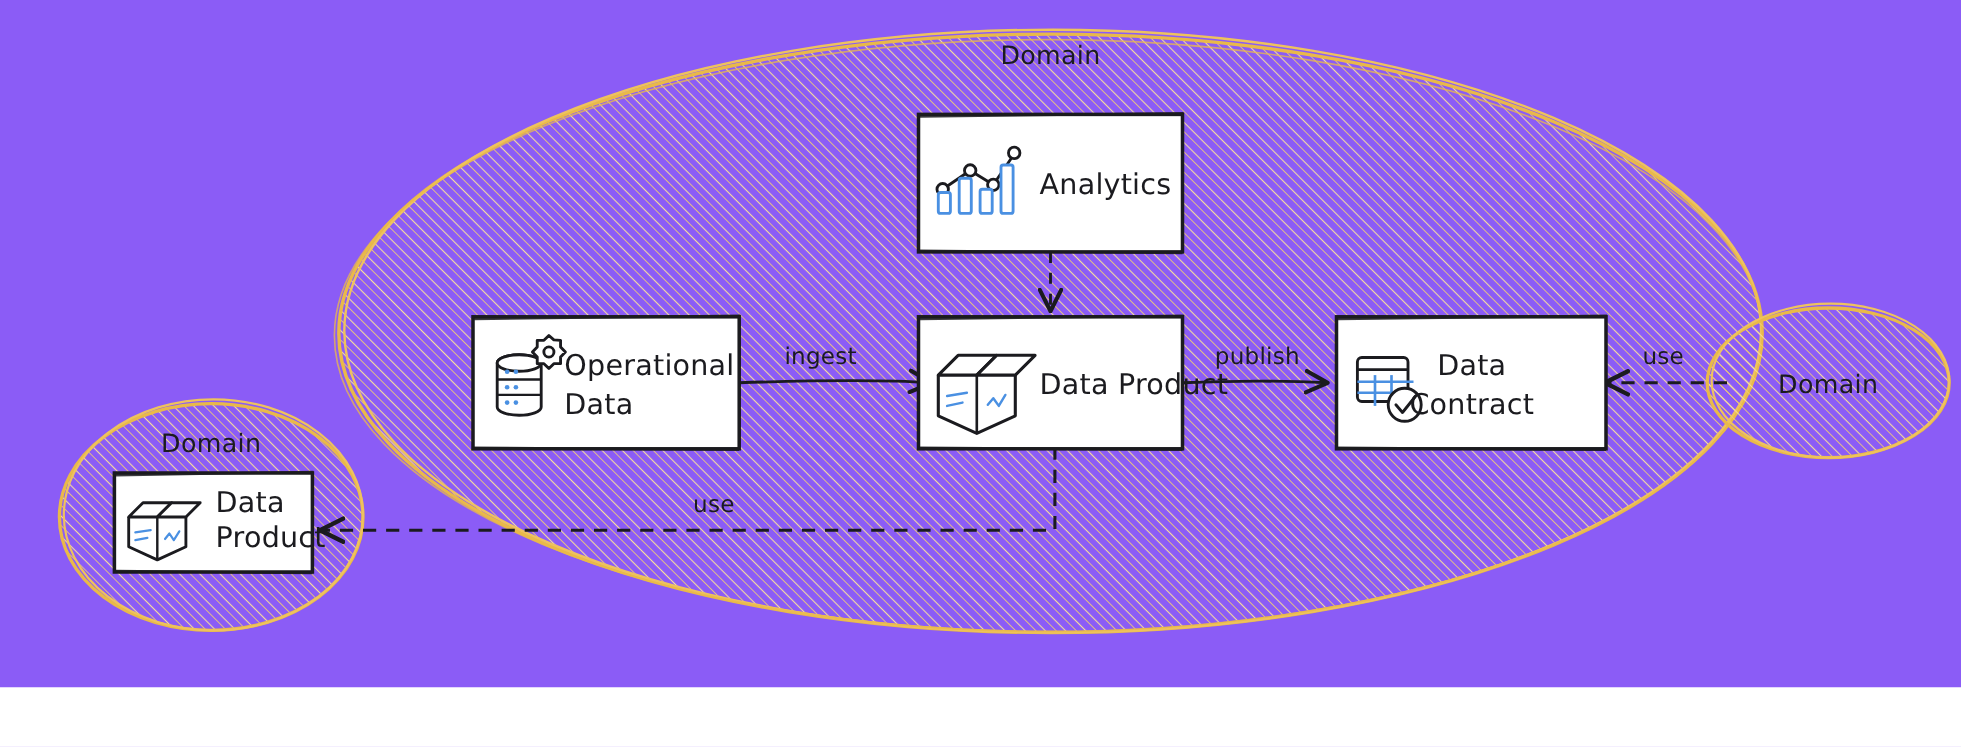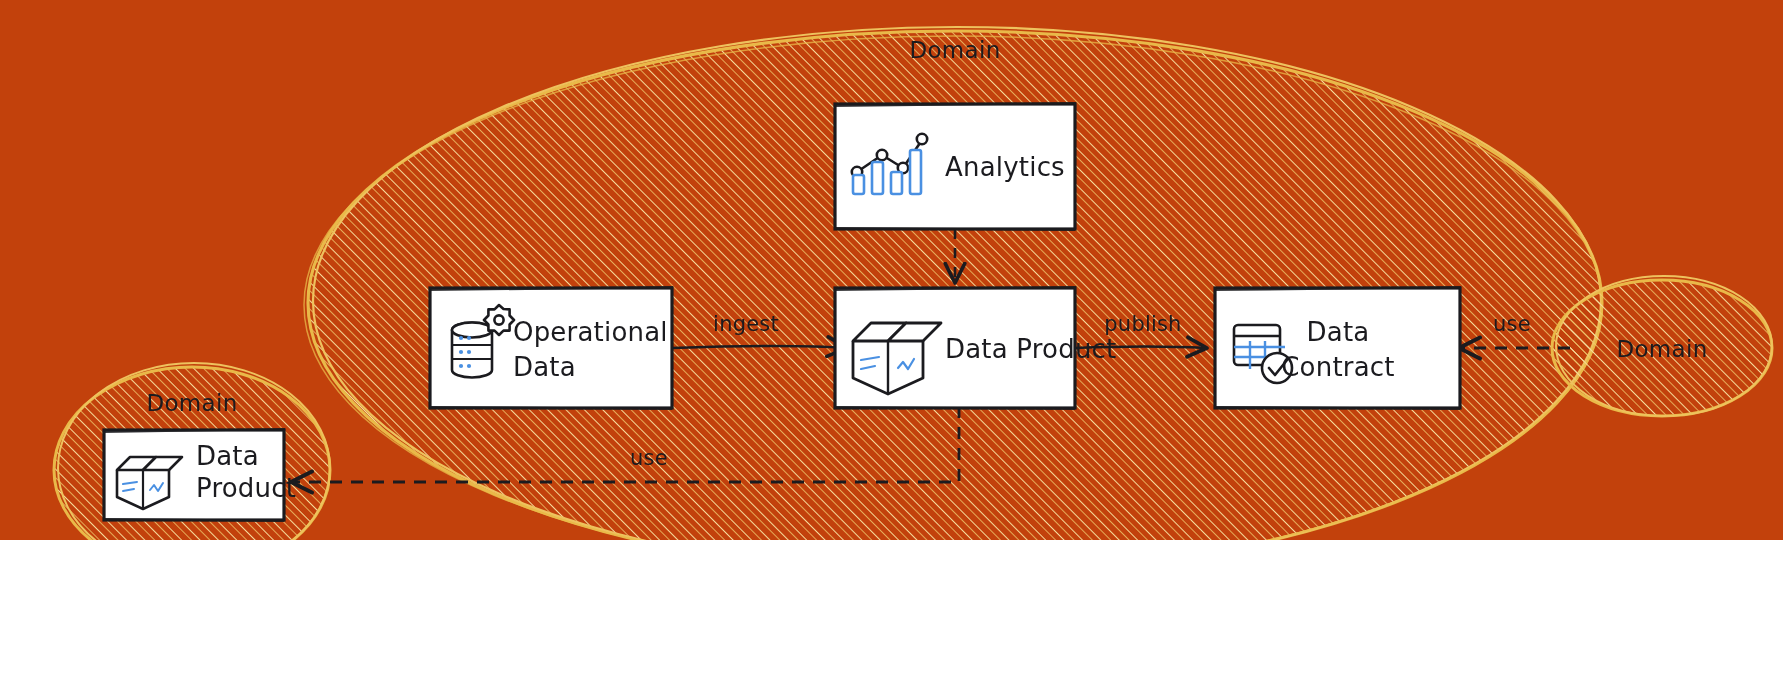--- a/index.html
+++ b/index.html
@@ -7,22 +7,22 @@
     margin: 0;
     padding: 0;
     background: #ffffff;
   }
   body {
     font-family: "DejaVu Sans", sans-serif;
   }
   #canvas-root {
     position: relative;
     width: 1783px;
-    height: 540px;
-    background: #c2410c;
+    height: 625px;
+    background: #8b5cf6;
     overflow: hidden;
   }
   #diagram-svg {
     position: absolute;
     left: 0;
     top: 0;
     width: 1783px;
     height: 679px;
   }
   .sketch-label {

